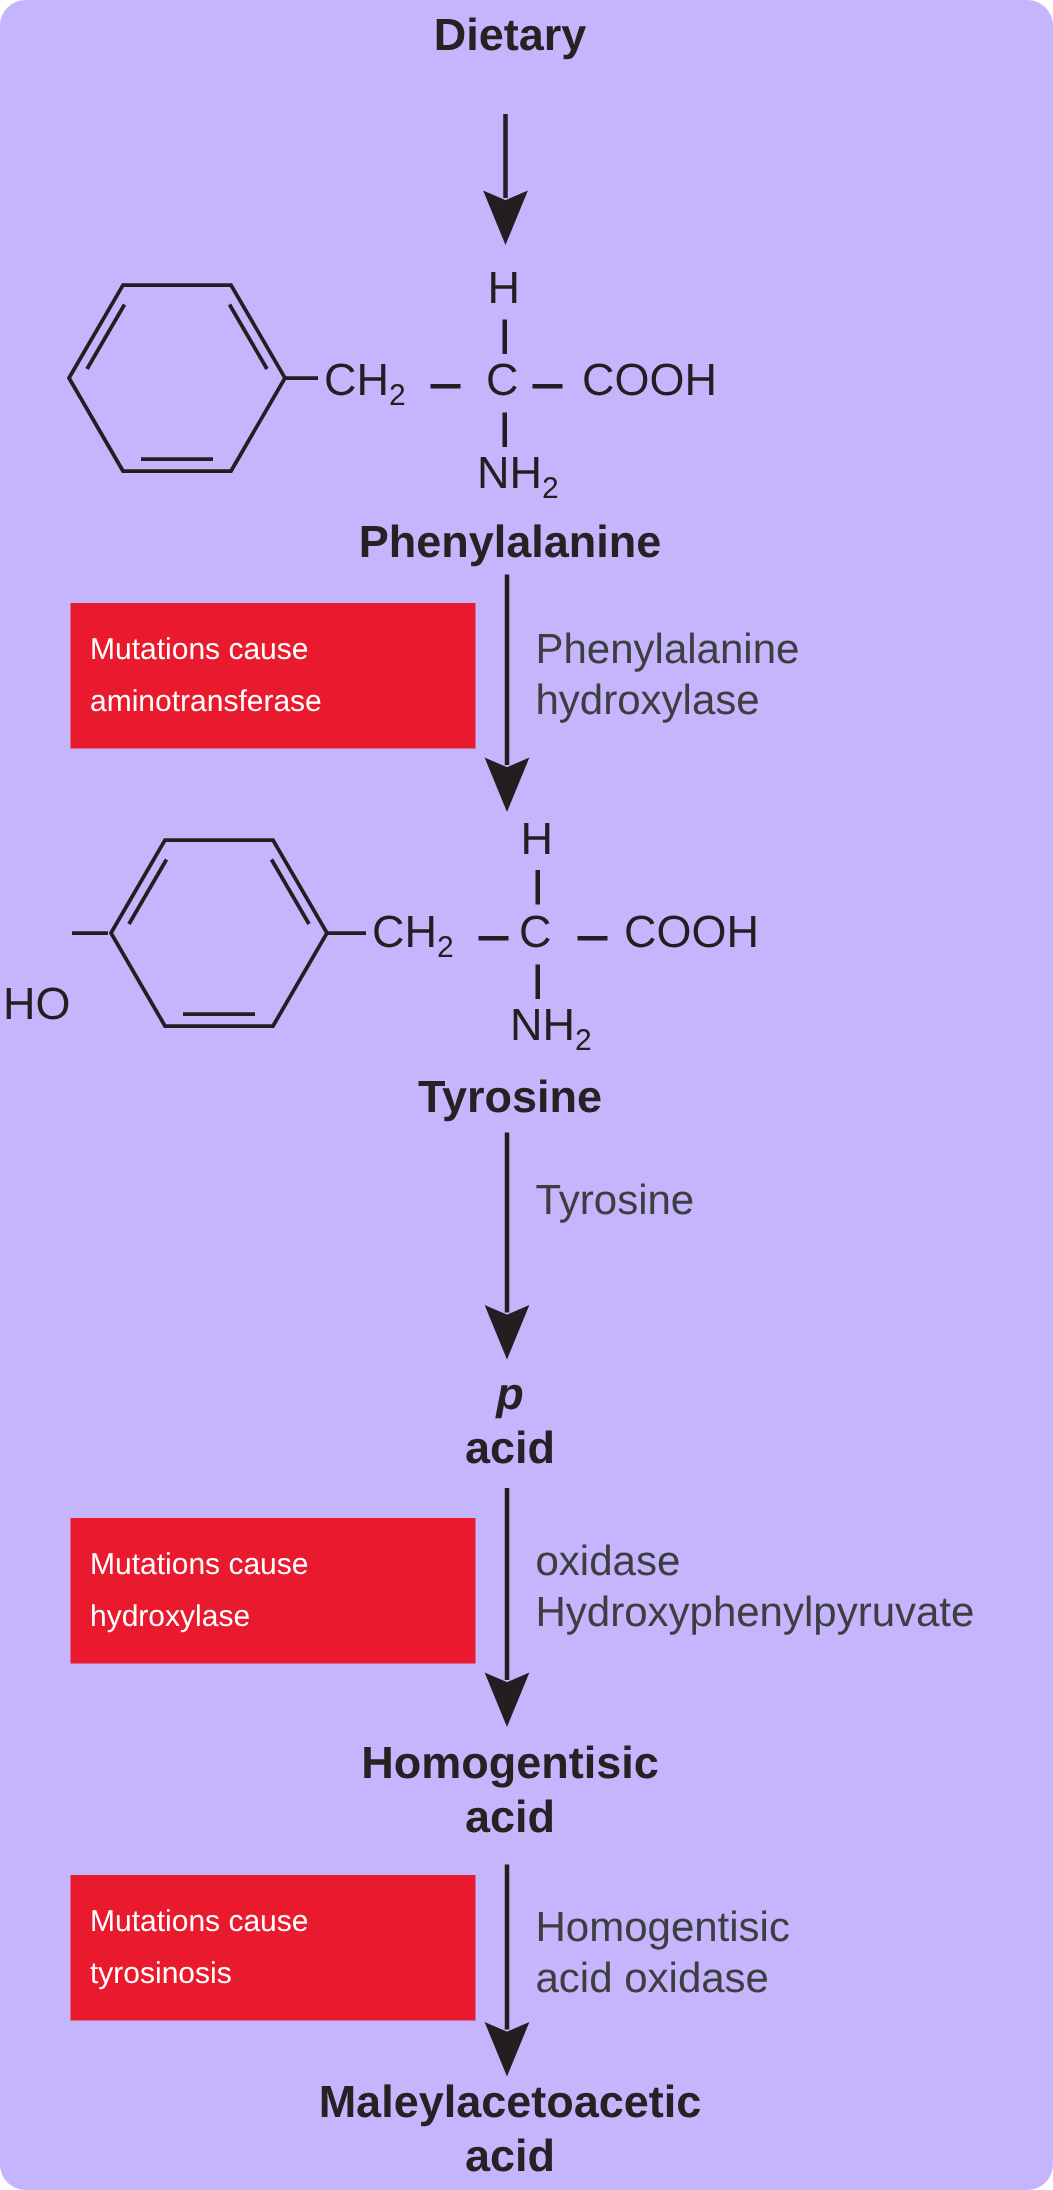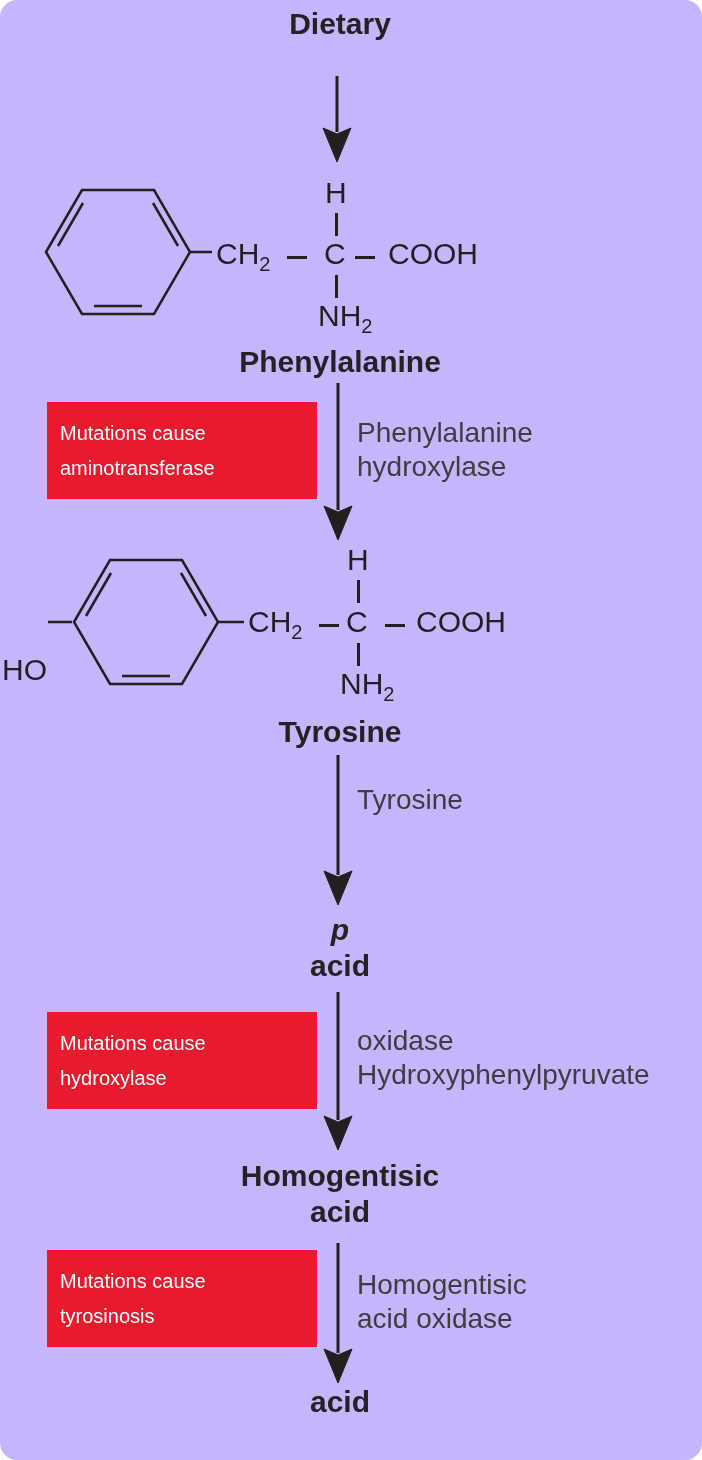--- a/index.html
+++ b/index.html
@@ -142,16 +142,17 @@
   <svg class="arrow-svg" style="left:323px;top:1243px;" width="30" height="140">
     <line x1="15" y1="0" x2="15" y2="110" stroke-width="3"></line>
     <polygon points="1,106 15,112 29,106 15,140" fill="#231f20" stroke="none"></polygon>
   </svg>
   <div class="enzyme" style="top:1268px;">
     <span>Homogentisic</span>
     <span>acid oxidase</span>
   </div>
 
   <div class="center-col" style="top:1384px;">
+    <span>Maleylacetoacetic</span>
     <span>acid</span>
   </div>
 
 </div>
 
 </body></html>

